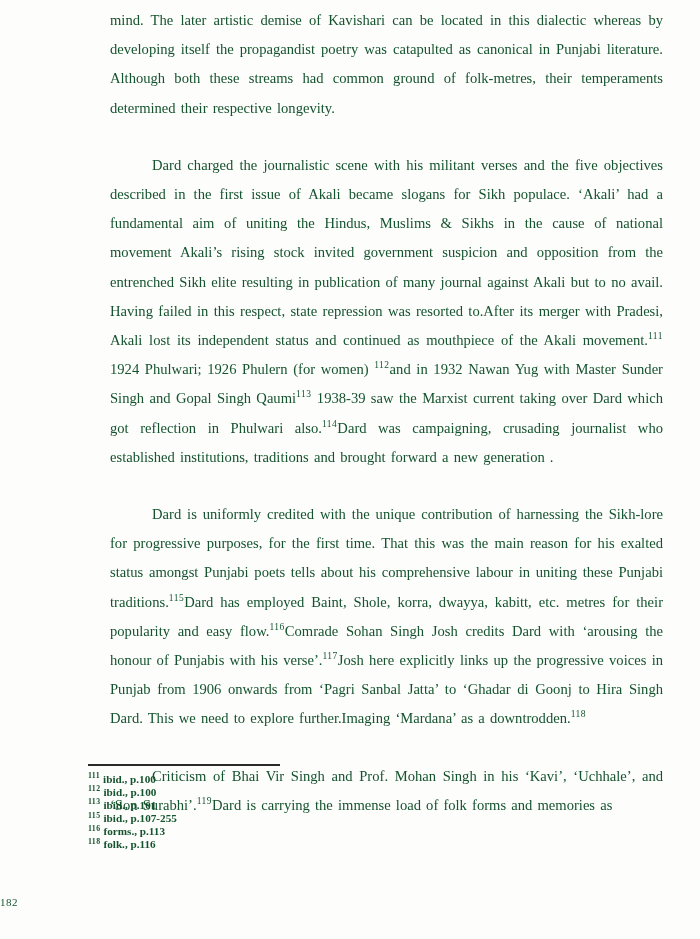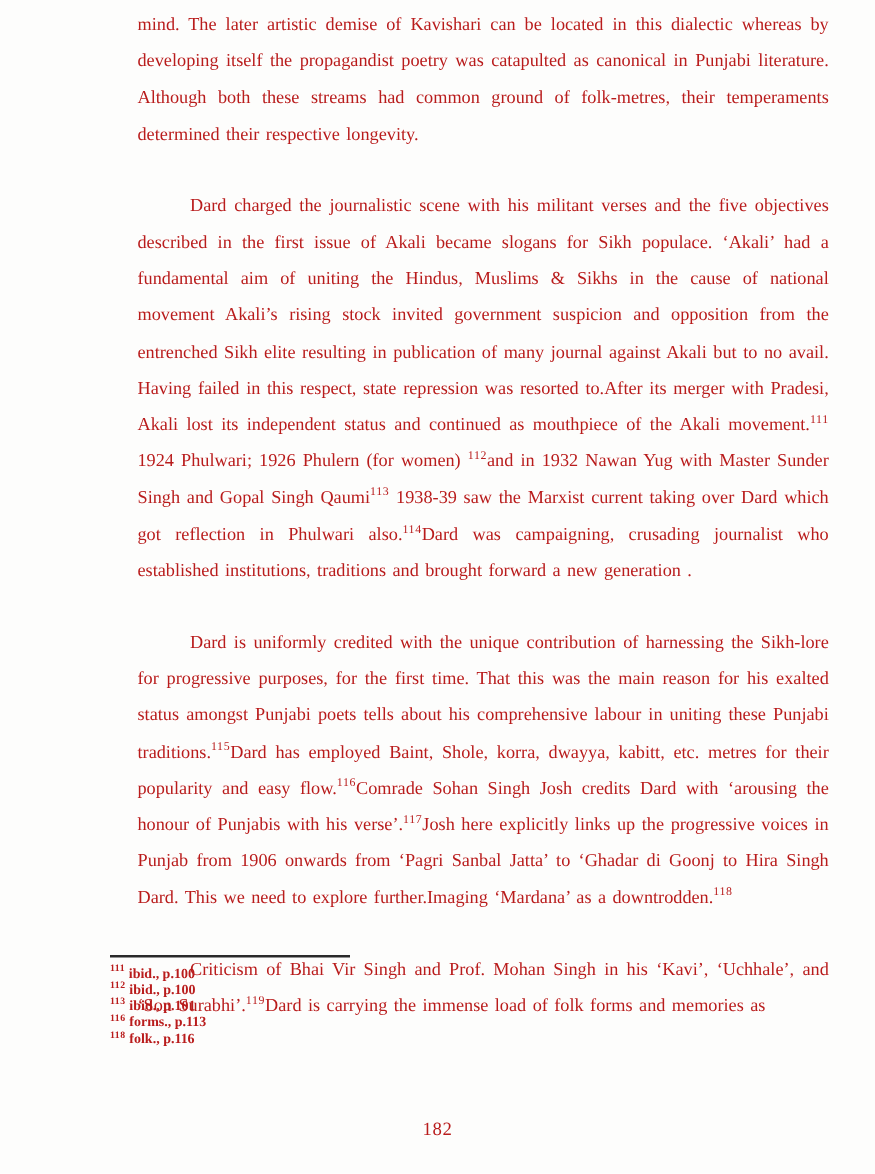--- a/index.html
+++ b/index.html
@@ -6,21 +6,21 @@
     margin: 0;
     padding: 0;
     background: #ffffff;
   }
   .page {
     position: relative;
     width: 700px;
     height: 939px;
     background: #fdfdfc;
     font-family: "Liberation Serif", serif;
-    color: #b91c1c;
+    color: #14532d;
     overflow: hidden;
   }
   .content {
     position: absolute;
     left: 110px;
     top: 6px;
     width: 553px;
   }
   .para {
     font-size: 14.6px;
@@ -61,22 +61,21 @@
     line-height: 0;
     vertical-align: super;
     margin-right: 3px;
     letter-spacing: 0.4px;
   }
   .page-number {
     position: absolute;
     left: 0;
     top: 896px;
     width: 100%;
-    text-align: center;
-    font-size: 15px;
+    font-size: 11px;
     letter-spacing: 0.5px;
   }
 </style>
 </head>
 <body>
 
 <div class="page">
 
   <div class="content">
       <p class="para">mind. The later artistic demise of Kavishari can be located in this dialectic whereas by developing itself the propagandist poetry was catapulted as canonical in Punjabi literature. Although both these streams had common ground of folk-metres, their temperaments determined their respective longevity.</p>
@@ -84,20 +83,21 @@
       <p class="para indent">Dard is uniformly credited with the unique contribution of harnessing the Sikh-lore for progressive purposes, for the first time. That this was the main reason for his exalted status amongst Punjabi poets tells about his comprehensive labour in uniting these Punjabi traditions.<sup>115</sup>Dard has employed Baint, Shole, korra, dwayya, kabitt, etc. metres for their popularity and easy flow.<sup>116</sup>Comrade Sohan Singh Josh credits Dard with ‘arousing the honour of Punjabis with his verse’.<sup>117</sup>Josh here explicitly links up the progressive voices in Punjab from 1906 onwards from ‘Pagri Sanbal Jatta’ to ‘Ghadar di Goonj to Hira Singh Dard. This we need to explore further.Imaging ‘Mardana’ as a downtrodden.<sup>118</sup></p>
       <p class="para indent">Criticism of Bhai Vir Singh and Prof. Mohan Singh in his ‘Kavi’, ‘Uchhale’, and ‘Son Surabhi’.<sup>119</sup>Dard is carrying the immense load of folk forms and memories as</p>
     </div>
 
   <div class="footnote-block">
     <hr class="fn-rule">
     <div>
         <div class="footnote"><sup>111</sup><span>ibid., p.100</span></div>
         <div class="footnote"><sup>112</sup><span>ibid., p.100</span></div>
         <div class="footnote"><sup>113</sup><span>ibid., p.101</span></div>
+        <div class="footnote"><sup>115</sup><span>ibid., p.107-255</span></div>
         <div class="footnote"><sup>116</sup><span>forms., p.113</span></div>
         <div class="footnote"><sup>118</sup><span>folk., p.116</span></div>
       </div>
   </div>
 
   <div class="page-number">182</div>
 
 </div>
 
 </body></html>

